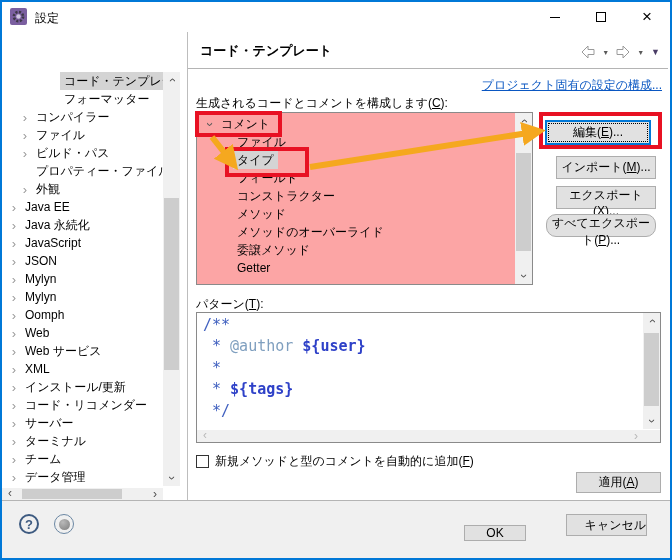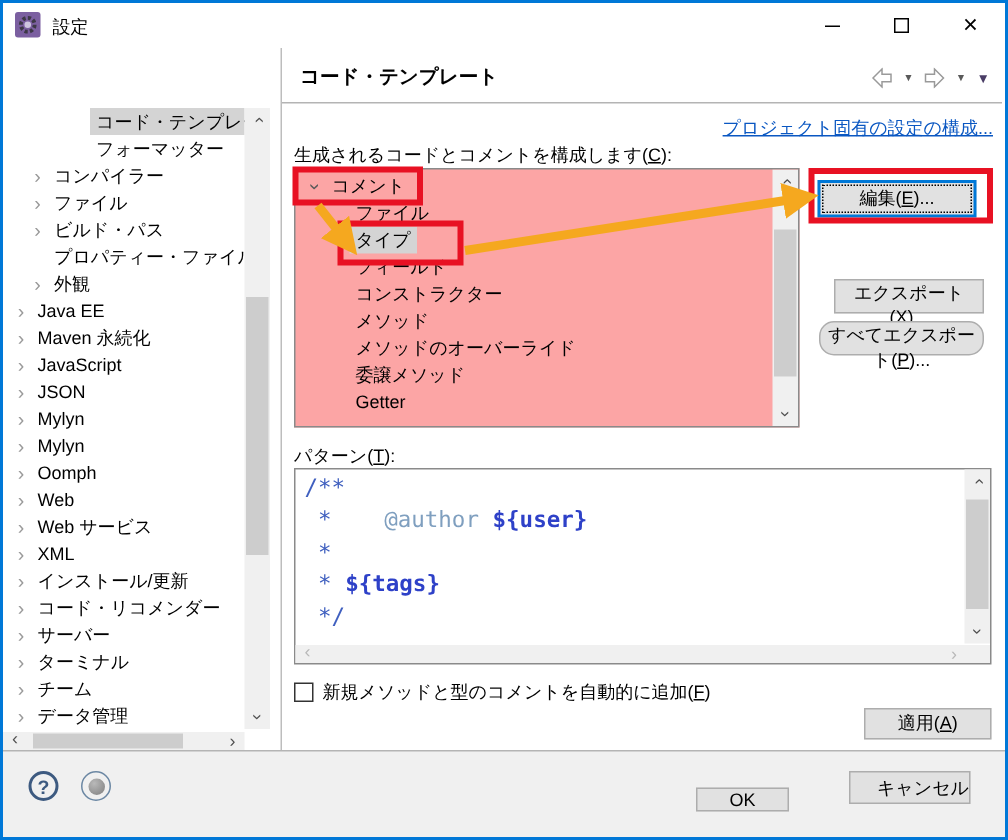--- a/index.html
+++ b/index.html
@@ -80,21 +80,21 @@
   .btn-import     { position:absolute; left:368px; top:124px; width:100px; height:23px; }
   .btn-export     { position:absolute; left:368px; top:154px; width:100px; height:23px; }
   .btn-export-all { position:absolute; left:358px; top:182px; width:110px; height:23px;border-radius:10px; }
 
   .pattern-label { position:absolute; left:8px; top:264px; }
   .pattern-box { position:absolute; left:8px; top:280px; width:465px; height:131px;
                  border:1px solid #8a8a8a; background:#fff; }
   .pattern-box pre { font-family:"DejaVu Sans Mono","Liberation Mono",monospace;
                      font-size:15px; line-height:21.4px; padding:2px 0 0 6px; }
   .c-com { color:var(--code_comment); }
-  .c-tag { color:var(--code_tag);margin-left:26px; }
+  .c-tag { color:var(--code_tag); }
   .c-var { color:var(--code_var); font-weight:bold; }
   .pat-sb-v { right:0; top:0; height:116px; left:auto; position:absolute; }
   .pat-sb-h { left:0; top:117px; width:447px; position:absolute; }
   .pat-corner { position:absolute; right:0; top:117px; width:17px; height:12px; background:#f0f0f0; }
 
   .checkbox-row { position:absolute; left:8px; top:421px; display:flex; align-items:center; }
   .checkbox { width:13px; height:13px; border:1px solid #333; background:#fff; margin-right:6px; flex:0 0 13px; }
   .btn-restore { position:absolute; left:275px; top:440px; width:104px; height:21px; }
   .btn-apply   { position:absolute; left:388px; top:440px; width:85px;  height:21px; }
 
@@ -165,21 +165,21 @@
       <div class="trow lv2">
           <span class="chev">›</span>
           <span class="tlabel">外観</span>
         </div>
       <div class="trow lv1">
           <span class="chev">›</span>
           <span class="tlabel">Java EE</span>
         </div>
       <div class="trow lv1">
           <span class="chev">›</span>
-          <span class="tlabel">Maven 永続化</span>
+          <span class="tlabel">Java 永続化</span>
         </div>
       <div class="trow lv1">
           <span class="chev">›</span>
           <span class="tlabel">JavaScript</span>
         </div>
       <div class="trow lv1">
           <span class="chev">›</span>
           <span class="tlabel">JSON</span>
         </div>
       <div class="trow lv1">
@@ -311,20 +311,23 @@
           </span>
         <div class="sb-thumb-v" style="top:40px;height:98px;"></div>
         <span class="sb-arrow" style="bottom:0;">
             <span class="rot-down">›</span>
           </span>
       </div>
     </div>
 
     <button class="btn btn-edit">
       <span>編集(</span><span class="mn">E</span><span>)...</span>
+    </button>
+    <button class="btn btn-import">
+      <span>インポート(</span><span class="mn">M</span><span>)...</span>
     </button>
     <button class="btn btn-export">
       <span>エクスポート(</span><span class="mn">X</span><span>)...</span>
     </button>
     <button class="btn btn-export-all">
       <span>すべてエクスポート(</span><span class="mn">P</span><span>)...</span>
     </button>
 
     <div class="pattern-label">
       <span>パターン(</span><span class="mn">T</span><span>):</span>

